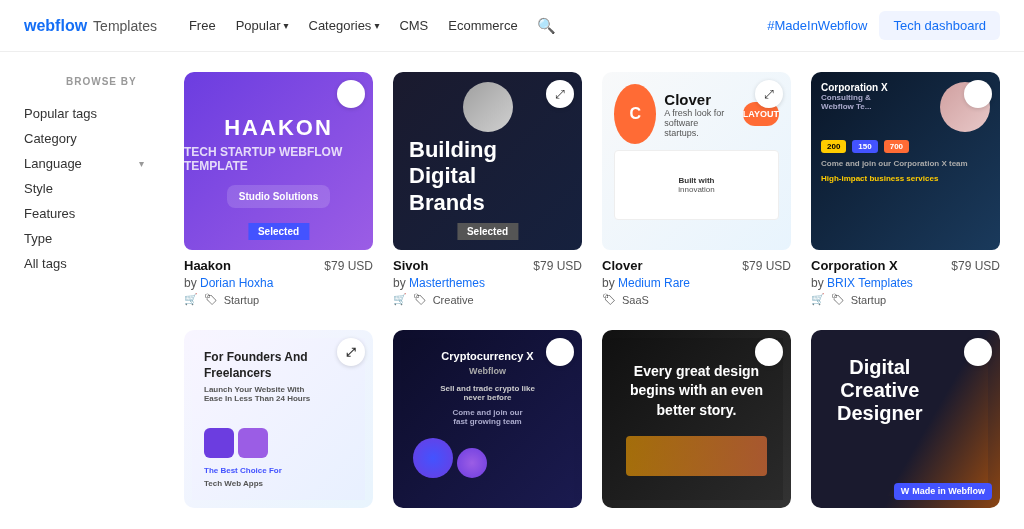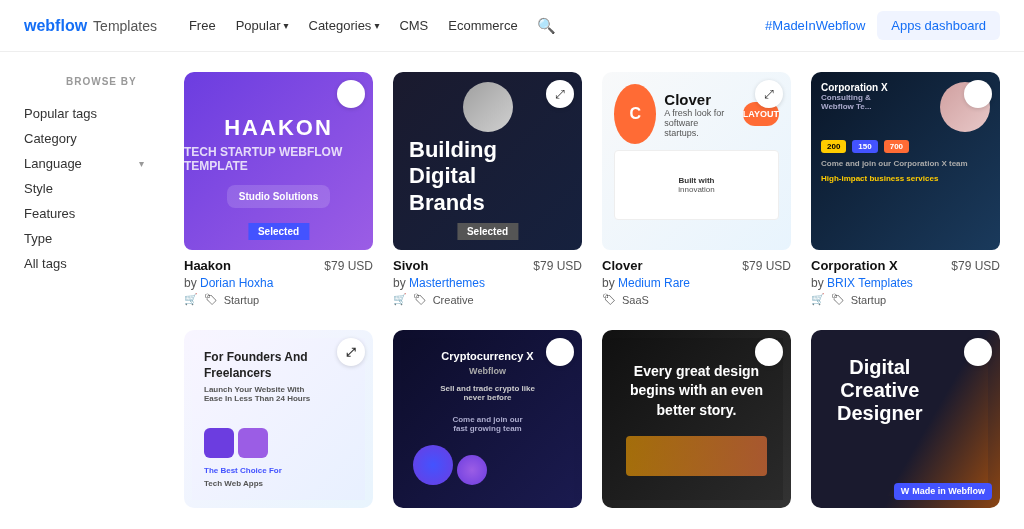--- a/index.html
+++ b/index.html
@@ -66,21 +66,21 @@
   <div class="nav-links">
     <a class="nav-link">Free</a>
     <a class="nav-link">Popular <span class="chevron">▾</span></a>
     <a class="nav-link">Categories <span class="chevron">▾</span></a>
     <a class="nav-link">CMS</a>
     <a class="nav-link">Ecommerce</a>
     <span style="cursor:pointer; font-size:15px; color:#555;">🔍</span>
   </div>
   <div class="nav-right">
     <a class="hashtag-link">#MadeInWebflow</a>
-    <button class="dashboard-btn">Apps dashboard</button>
+    <button class="dashboard-btn">Tech dashboard</button>
   </div>
 </nav>
 
 <div class="main">
 
   <aside class="sidebar">
     <div class="sidebar-browse-label">Browse By</div>
     <div class="sidebar-item">
       <span>Popular tags</span>
     </div>
@@ -242,21 +242,21 @@
           <div class="expand-btn">⤢</div>
         </div>
       </div>
 
       <div class="card">
         <div class="card-thumb crypto-bg">
           <div style="width:100%;height:100%;background:linear-gradient(135deg,#0d0d2b,#1a1a4e);display:flex;flex-direction:column;padding:12px;gap:4px;">
             <div style="font-size:11px;font-weight:700;color:#fff;">Cryptocurrency X</div>
             <div style="font-size:9px;color:#aaa;">Webflow</div>
             <div style="font-size:8px;color:#ccc;margin-top:4px;">Sell and trade crypto like<br>never before</div>
-            <div style="font-size:8px;color:#aac;margin-top:9px;">Come and join our<br>fast growing team</div>
+            <div style="font-size:8px;color:#aac;margin-top:2px;">Come and join our<br>fast growing team</div>
             <div style="margin-top:8px;display:flex;gap:4px;">
               <div style="width:40px;height:40px;background:radial-gradient(circle,#4353ff,#6c3de0);border-radius:50%;"></div>
               <div style="width:30px;height:30px;background:radial-gradient(circle,#9b5de5,#6c3de0);border-radius:50%;margin-top:10px;"></div>
             </div>
           </div>
           <div class="expand-btn">⤢</div>
         </div>
       </div>
 
       <div class="card">

